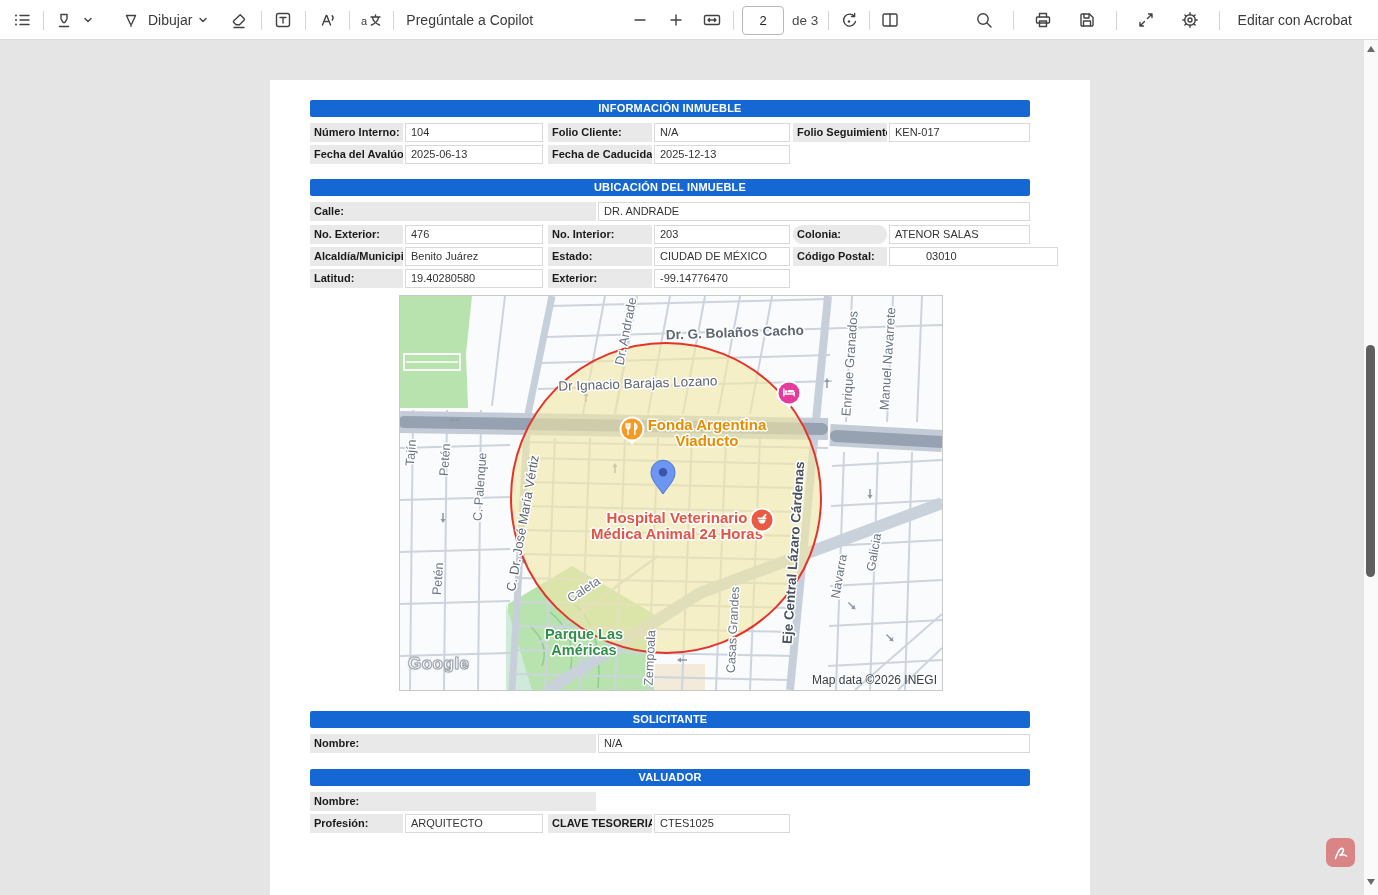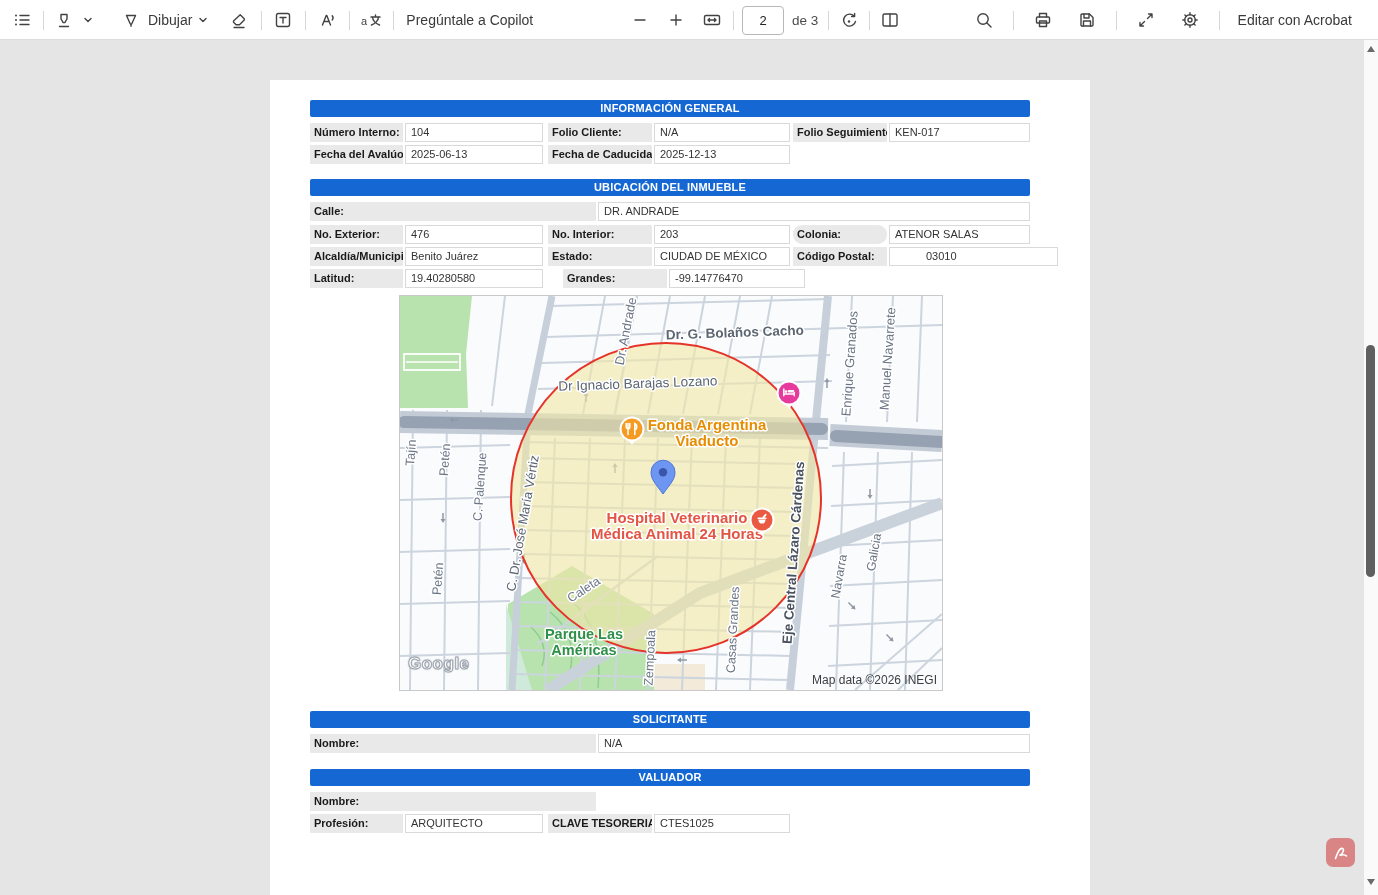--- a/index.html
+++ b/index.html
@@ -369,21 +369,21 @@
                 <g transform="translate(263,198)">
                   <path d="M0,0 C-7.5,-10.4 -12,-14.4 -12,-21.8 A12,12 0 1 1 12,-21.8 C12,-14.4 7.5,-10.4 0,0 Z" fill="#6d96f3" stroke="#4e76d6" stroke-width="1"></path>
                   <circle cx="0" cy="-21.8" r="4.2" fill="#3b56a8"></circle>
                 </g>
               </g>
           </svg>
           <div class="map-google">Google</div>
           <div class="map-attr">Map data ©2026 INEGI</div>
         </div>
 
-      <div class="sec-h" style="top: 20px;">INFORMACIÓN GENERAL</div>
+      <div class="sec-h" style="top: 20px;">INFORMACIÓN INMUEBLE</div>
           <div class="frow" style="top: 43px;">
             <div class="lbl" style="width: 93px;">Número Interno:</div>
             <div class="val" style="width: 138px; margin-right: 5px;">104</div>
             <div class="lbl" style="width: 104px;">Folio Cliente:</div>
             <div class="val" style="width: 136px; margin-right: 3px;">N/A</div>
             <div class="lbl" style="width: 94px;">Folio Seguimiento:</div>
             <div class="val" style="width: 141px; margin-right: 0px;">KEN-017</div>
           </div>
           <div class="frow" style="top: 65px;">
             <div class="lbl" style="width: 93px;">Fecha del Avalúo:</div>
@@ -407,22 +407,22 @@
           <div class="frow" style="top: 167px;">
             <div class="lbl" style="width: 93px;">Alcaldía/Municipio:</div>
             <div class="val" style="width: 138px; margin-right: 5px;">Benito Juárez</div>
             <div class="lbl" style="width: 104px;">Estado:</div>
             <div class="val" style="width: 136px; margin-right: 3px;">CIUDAD DE MÉXICO</div>
             <div class="lbl" style="width: 94px;">Código Postal:</div>
             <div class="val" style="width: 169px; margin-right: 0px; padding-left: 36px;">03010</div>
           </div>
           <div class="frow" style="top: 189px;">
             <div class="lbl" style="width: 93px;">Latitud:</div>
-            <div class="val" style="width: 138px; margin-right: 20px;">19.40280580</div>
-            <div class="lbl" style="width: 104px;">Grandes:</div>
+            <div class="val" style="width: 138px; margin-right: 5px;">19.40280580</div>
+            <div class="lbl" style="width: 104px;">Exterior:</div>
             <div class="val" style="width: 136px; margin-right: 3px;">-99.14776470</div>
           </div>
           <div class="sec-h" style="top: 631px;">SOLICITANTE</div>
           <div class="frow" style="top: 654px;">
             <div class="lbl" style="width: 286px;">Nombre:</div>
             <div class="val" style="width: 432px; margin-right: 0px;">N/A</div>
           </div>
           <div class="sec-h" style="top: 689px;">VALUADOR</div>
           <div class="frow" style="top: 712px;">
             <div class="lbl" style="width: 286px;">Nombre:</div>

